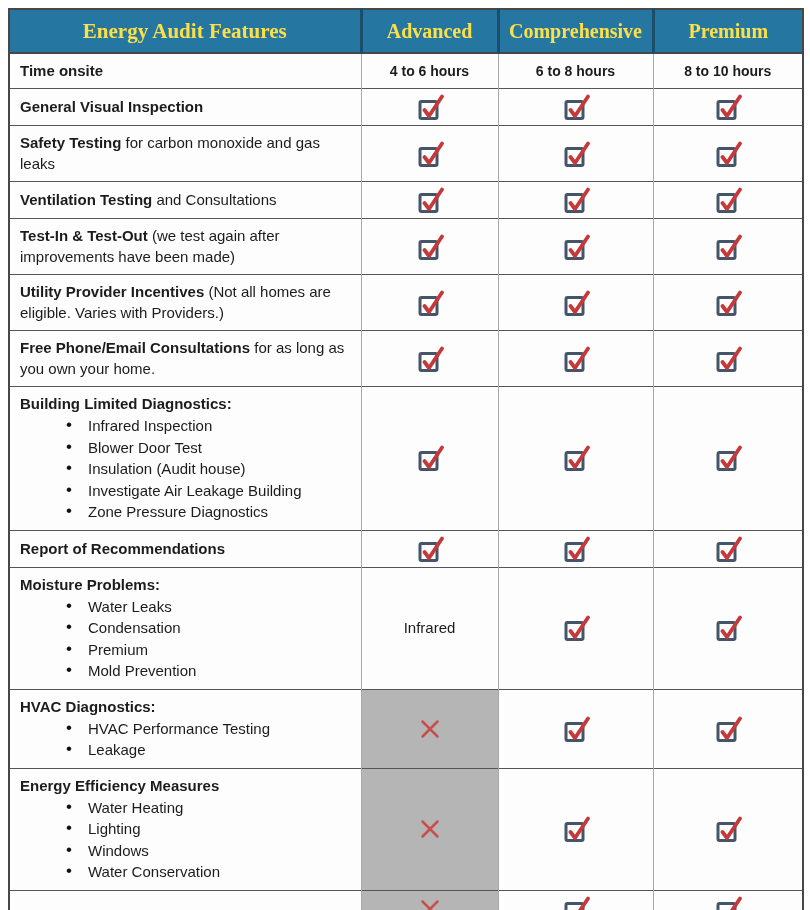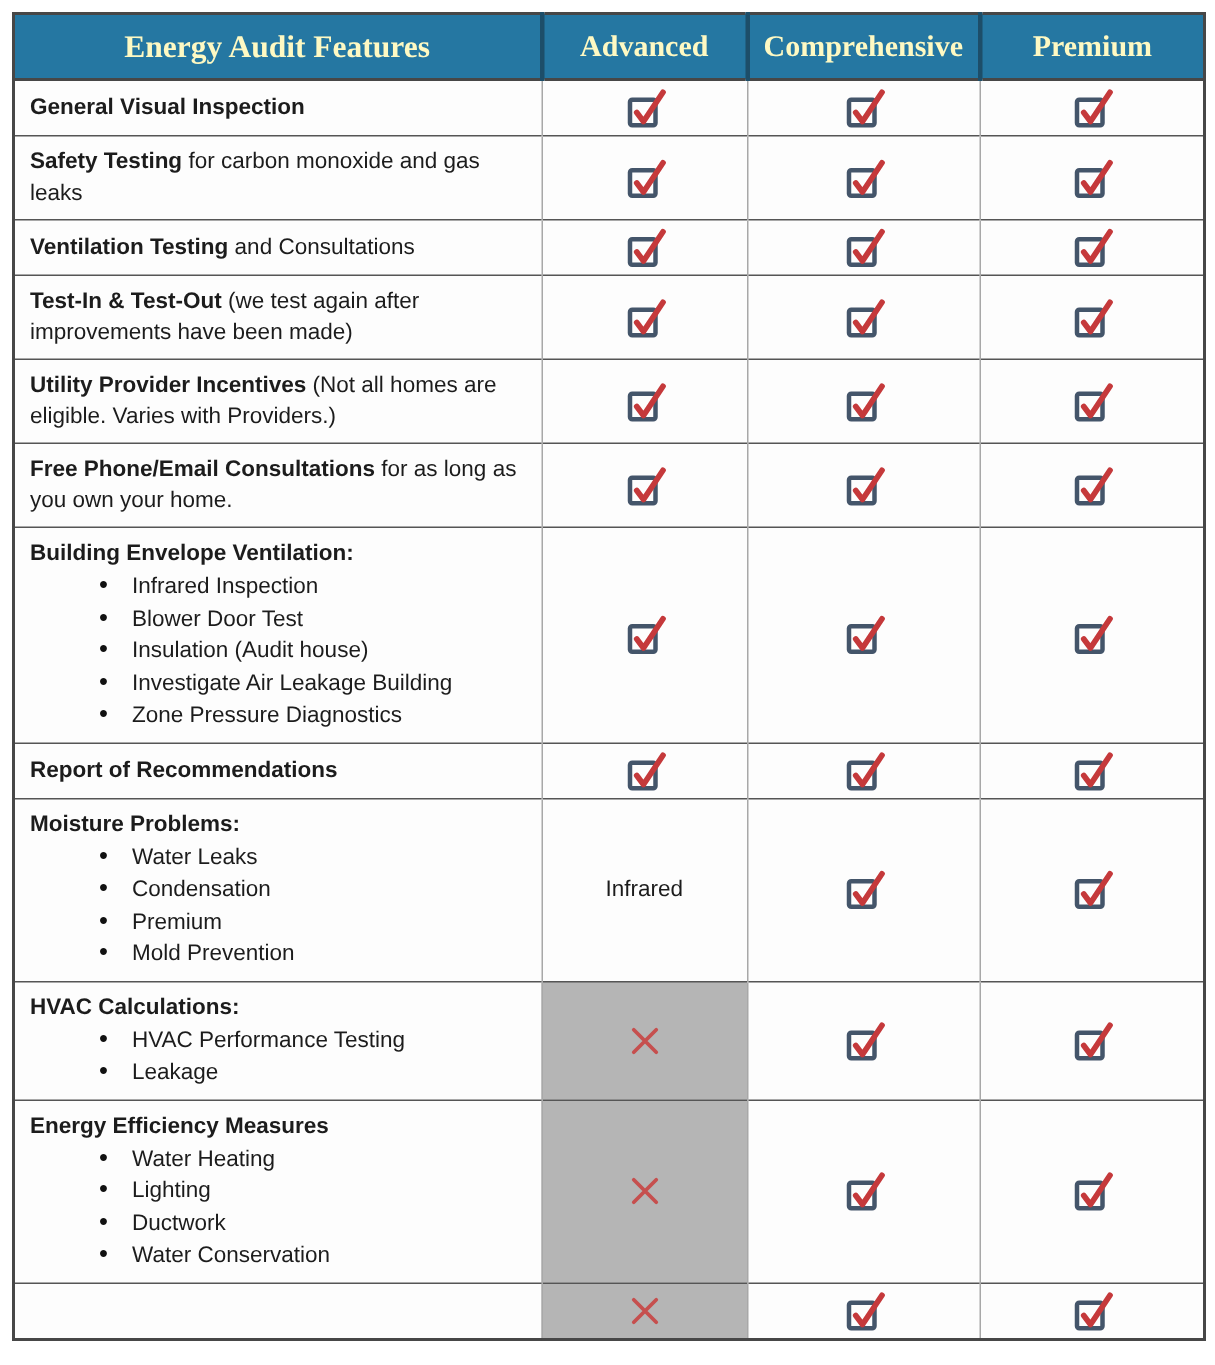--- a/index.html
+++ b/index.html
@@ -20,21 +20,21 @@
     background: #fdfdfd;
   }
   col.c-feature { width: 352px; }
   col.c-adv     { width: 137px; }
   col.c-comp    { width: 155px; }
   col.c-prem    { width: 150px; }
 
   thead th {
     height: 44px;
     background: var(--header-bg, #2577a2);
-    color: #fef9c3;
+    color: #fde047;
     font-family: "Liberation Serif", serif;
     font-weight: 700;
     font-size: 20px;
     text-align: center;
     vertical-align: middle;
     border-bottom: 2px solid var(--outer-border, #474747);
     padding: 0 8px;
   }
   thead th.feature-head { font-size: 21px; }
   thead th + th { border-left: 3px solid var(--header-divider, #1d4e69); }
@@ -95,20 +95,29 @@
     </colgroup>
     <thead>
       <tr>
         <th class="feature-head">Energy Audit Features</th>
         <th>Advanced</th>
         <th>Comprehensive</th>
         <th>Premium</th>
       </tr>
     </thead>
     <tbody>
+  <tr>
+    <td class="feature-cell">
+      <span class="feature-title">Time onsite</span><span class="feature-description"></span>
+      
+    </td>
+  <td class="value-cell"><span class="val bold">4 to 6 hours</span></td>
+          <td class="value-cell"><span class="val bold">6 to 8 hours</span></td>
+          <td class="value-cell"><span class="val bold">8 to 10 hours</span></td>
+        </tr>
 
   <tr>
     <td class="feature-cell">
       <span class="feature-title">General Visual Inspection</span><span class="feature-description"></span>
       
     </td>
   <td class="value-cell">
   <span class="icon-wrap check-icon"><svg width="28" height="28" viewBox="0 0 28 28">
                 <rect x="4" y="8.5" width="17" height="17" rx="1.5" fill="#fdfdfd" stroke="#44556a" stroke-width="3"></rect>
                 <path d="M8.5 17 L13 23 L26 3.5" fill="none" stroke="#c5393b" stroke-width="3.8" stroke-linecap="round" stroke-linejoin="round"></path>
@@ -248,21 +257,21 @@
           <td class="value-cell">
   <span class="icon-wrap check-icon"><svg width="28" height="28" viewBox="0 0 28 28">
                 <rect x="4" y="8.5" width="17" height="17" rx="1.5" fill="#fdfdfd" stroke="#44556a" stroke-width="3"></rect>
                 <path d="M8.5 17 L13 23 L26 3.5" fill="none" stroke="#c5393b" stroke-width="3.8" stroke-linecap="round" stroke-linejoin="round"></path>
               </svg></span>
 </td>
         </tr>
 
   <tr>
     <td class="feature-cell">
-      <span class="feature-title">Building Envelope Ventilation:</span><span class="feature-description"></span>
+      <span class="feature-title">Building Limited Diagnostics:</span><span class="feature-description"></span>
       <ul class="bullets">
               <li class="bullet">Infrared Inspection</li>
               <li class="bullet">Blower Door Test</li>
               <li class="bullet">Insulation (Audit house)</li>
               <li class="bullet">Investigate Air Leakage Building</li>
               <li class="bullet">Zone Pressure Diagnostics</li>
             </ul>
     </td>
   <td class="value-cell">
   <span class="icon-wrap check-icon"><svg width="28" height="28" viewBox="0 0 28 28">
@@ -329,21 +338,21 @@
           <td class="value-cell">
   <span class="icon-wrap check-icon"><svg width="28" height="28" viewBox="0 0 28 28">
                 <rect x="4" y="8.5" width="17" height="17" rx="1.5" fill="#fdfdfd" stroke="#44556a" stroke-width="3"></rect>
                 <path d="M8.5 17 L13 23 L26 3.5" fill="none" stroke="#c5393b" stroke-width="3.8" stroke-linecap="round" stroke-linejoin="round"></path>
               </svg></span>
 </td>
         </tr>
 
   <tr>
     <td class="feature-cell">
-      <span class="feature-title">HVAC Calculations:</span><span class="feature-description"></span>
+      <span class="feature-title">HVAC Diagnostics:</span><span class="feature-description"></span>
       <ul class="bullets">
               <li class="bullet">HVAC Performance Testing</li>
               <li class="bullet">Leakage</li>
             </ul>
     </td>
   <td class="value-cell gray">
   <span class="icon-wrap cross-icon"><svg width="24" height="24" viewBox="0 0 24 24">
                 <path d="M4.5 4.5 L19.5 19.5 M19.5 4.5 L4.5 19.5" fill="none" stroke="#c64f4e" stroke-width="2.5" stroke-linecap="round"></path>
               </svg></span>
 </td>
@@ -360,21 +369,21 @@
               </svg></span>
 </td>
         </tr>
 
   <tr>
     <td class="feature-cell">
       <span class="feature-title">Energy Efficiency Measures</span><span class="feature-description"></span>
       <ul class="bullets">
               <li class="bullet">Water Heating</li>
               <li class="bullet">Lighting</li>
-              <li class="bullet">Ductwork</li>
+              <li class="bullet">Windows</li>
               <li class="bullet">Water Conservation</li>
             </ul>
     </td>
   <td class="value-cell gray">
   <span class="icon-wrap cross-icon"><svg width="24" height="24" viewBox="0 0 24 24">
                 <path d="M4.5 4.5 L19.5 19.5 M19.5 4.5 L4.5 19.5" fill="none" stroke="#c64f4e" stroke-width="2.5" stroke-linecap="round"></path>
               </svg></span>
 </td>
           <td class="value-cell">
   <span class="icon-wrap check-icon"><svg width="28" height="28" viewBox="0 0 28 28">

